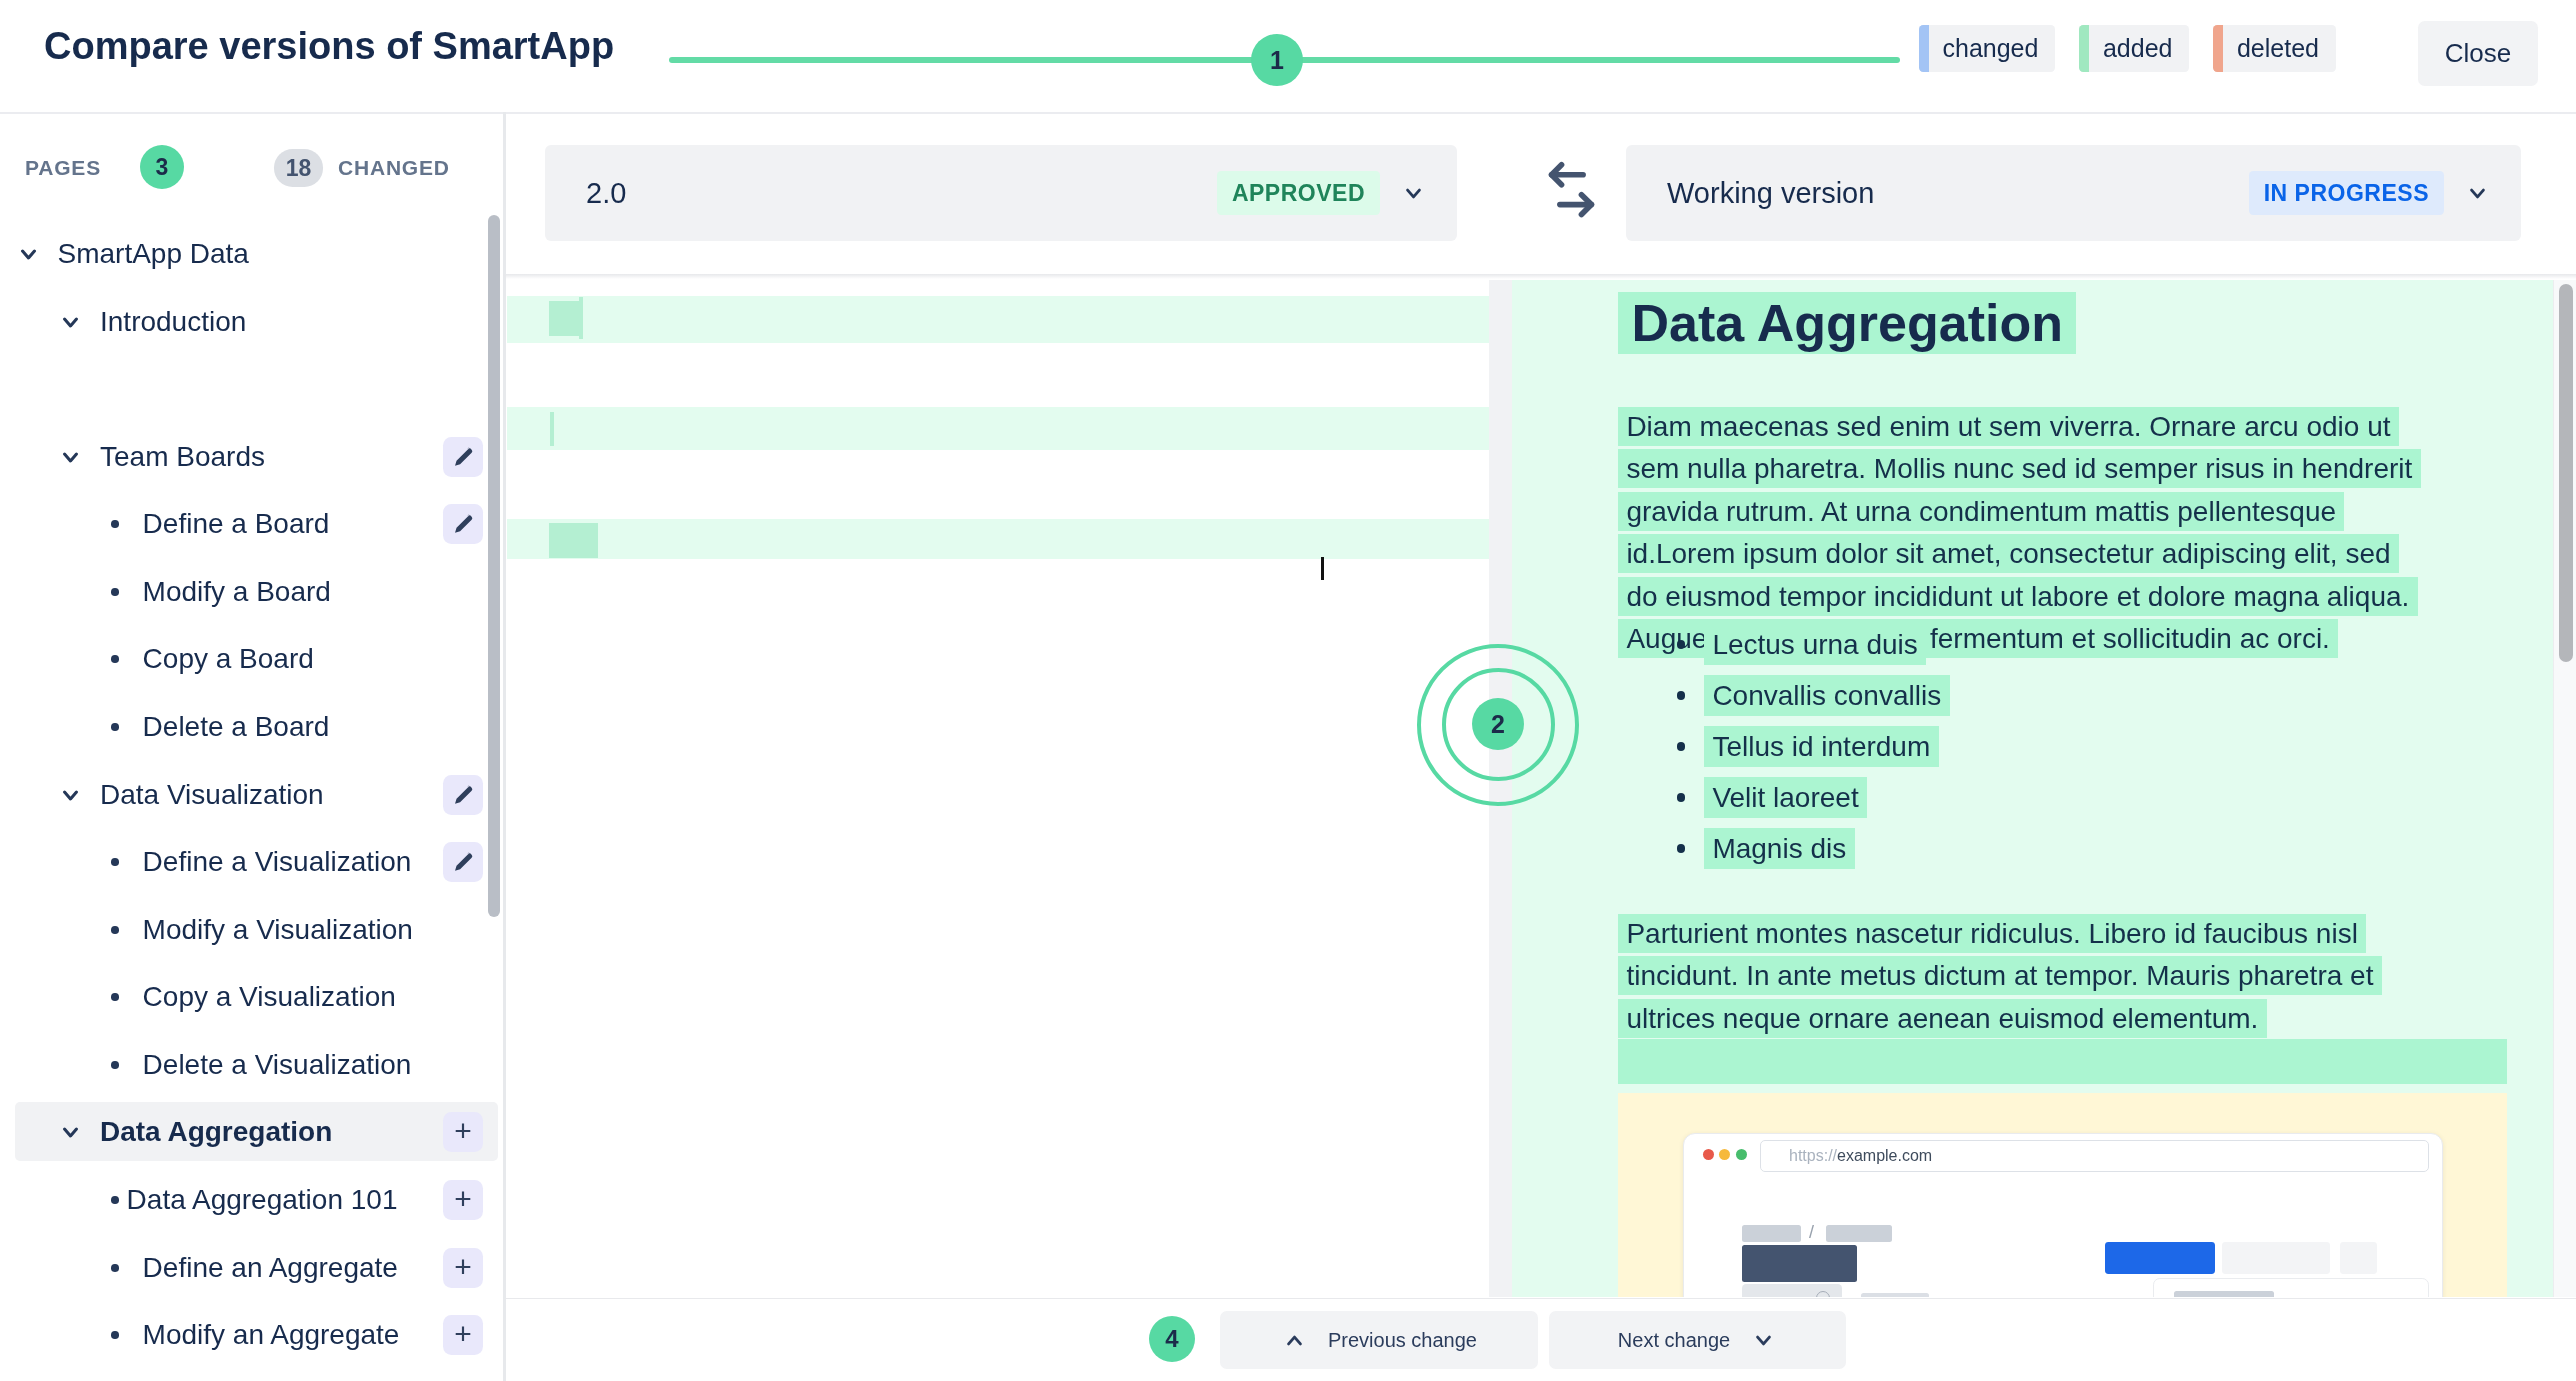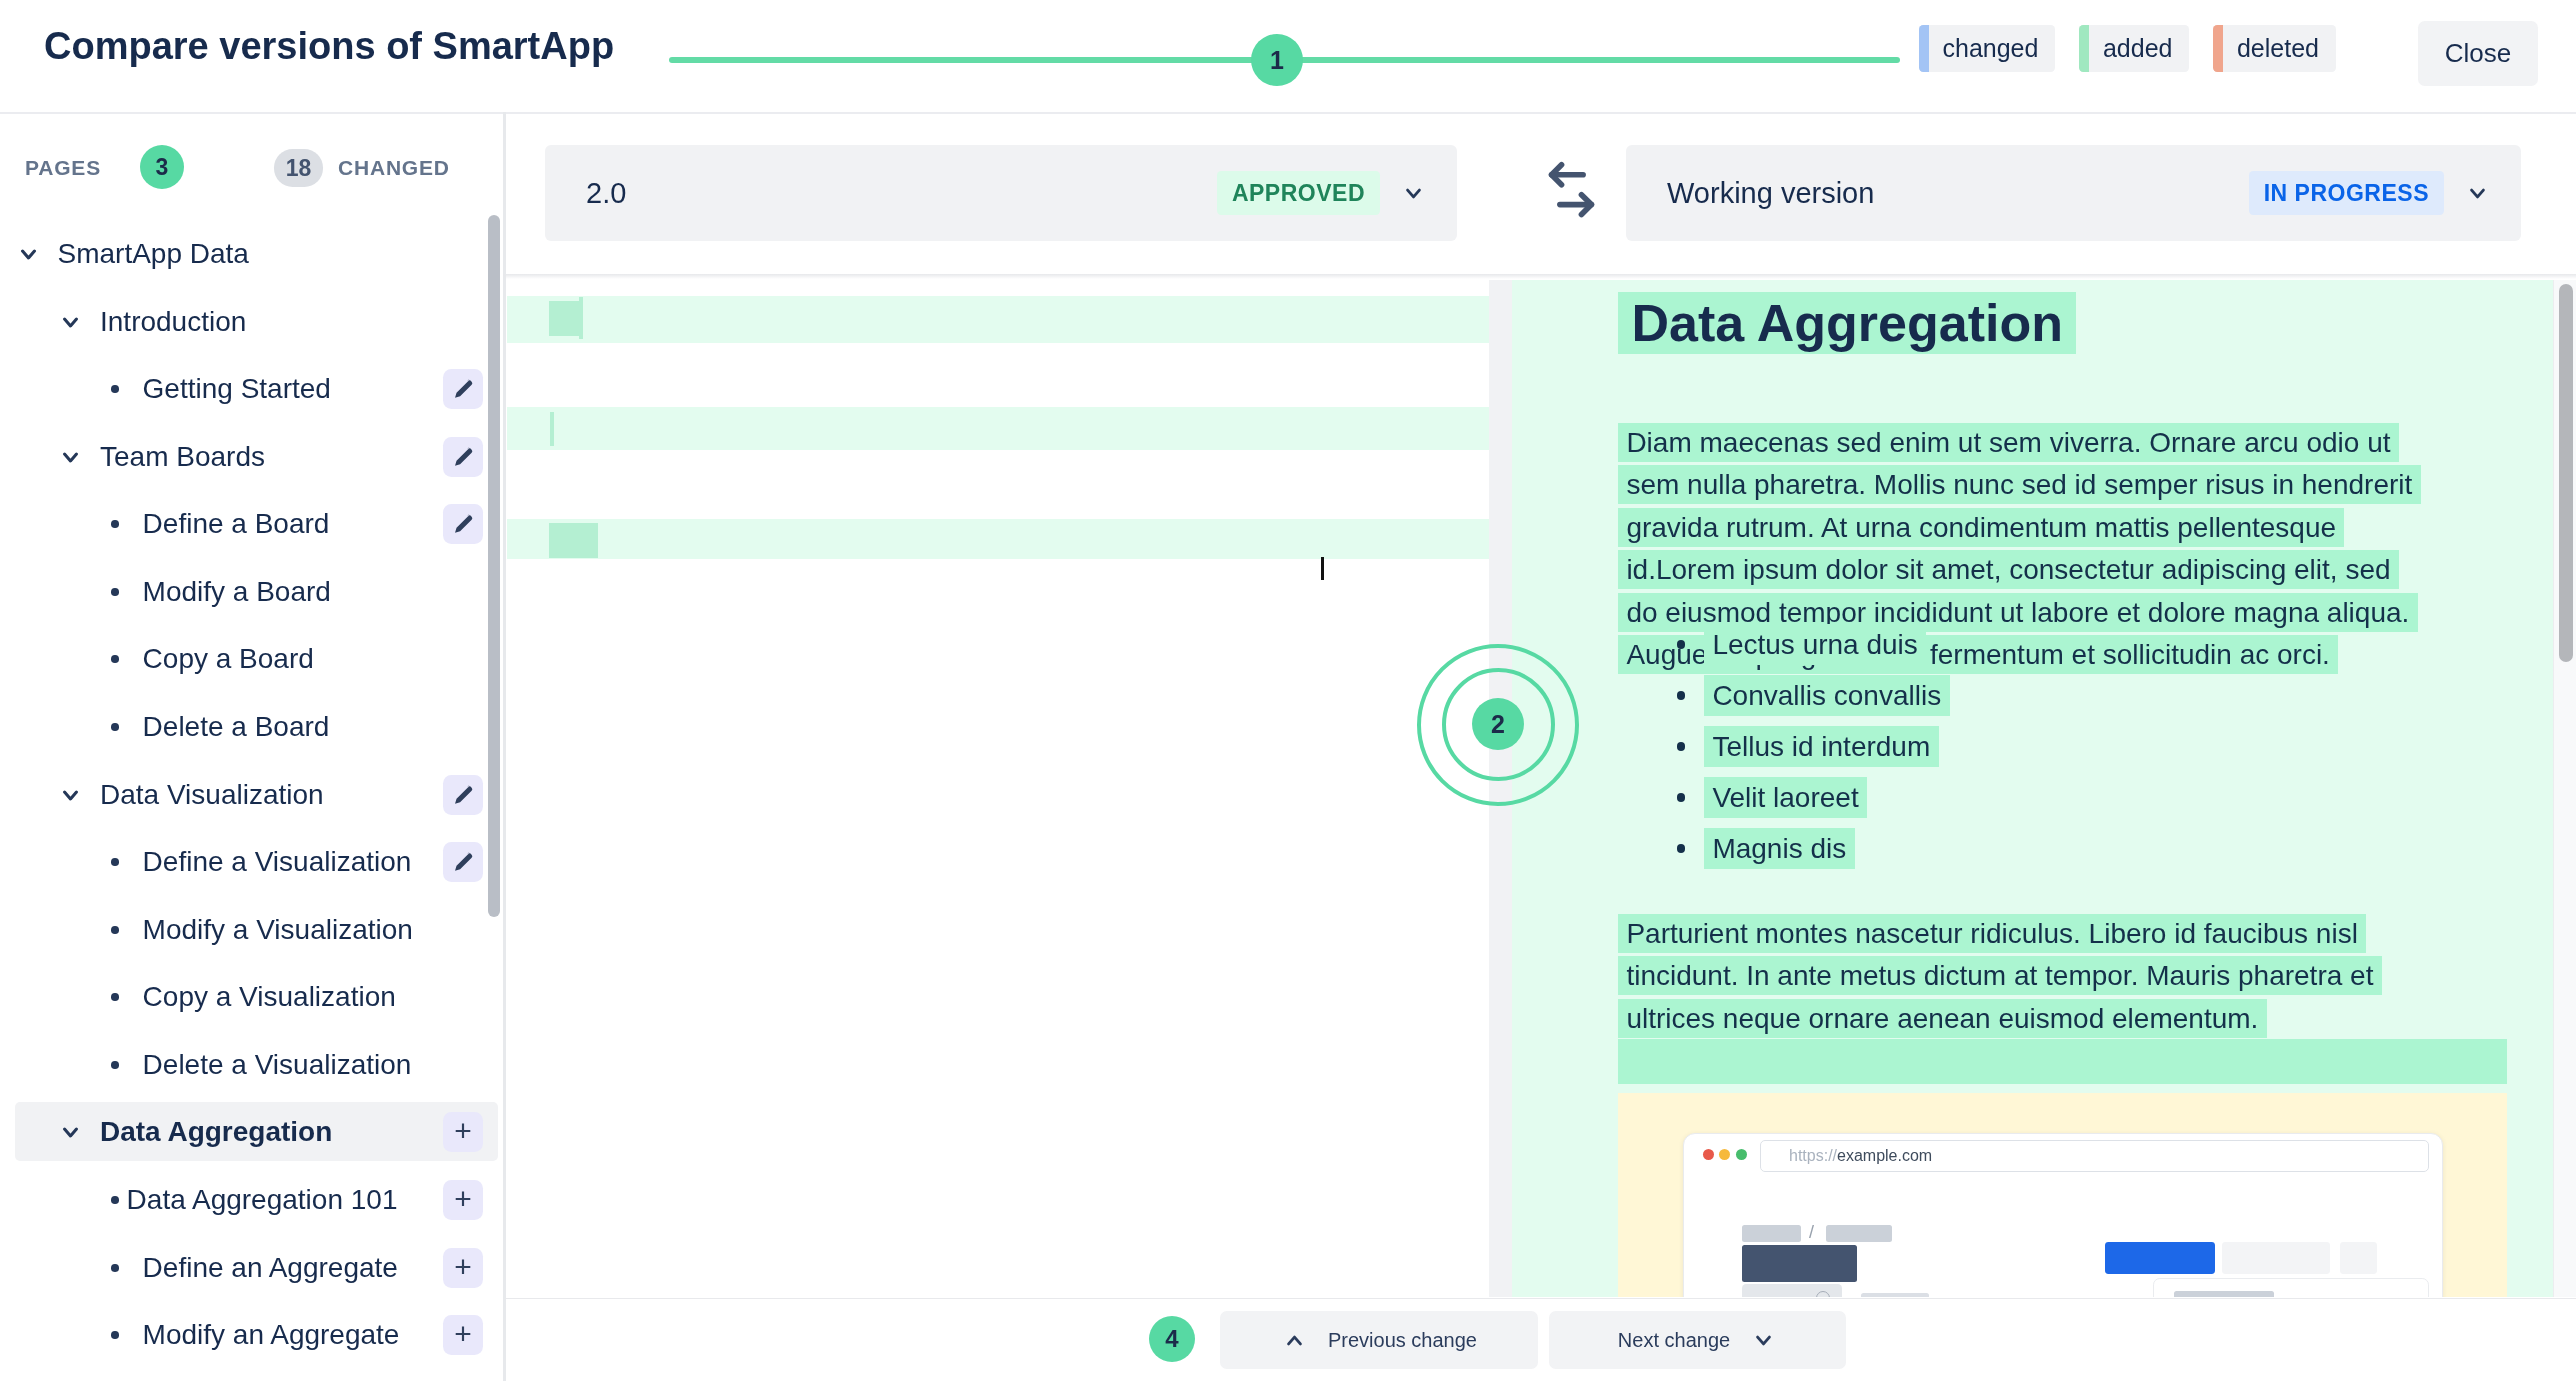--- a/index.html
+++ b/index.html
@@ -154,31 +154,20 @@
         <span class="tree-label" style="margin-left: 15px;">SmartApp Data</span>
       </div>
       <div class="tree-row" style="top: 68px;">
         <span class="tw" style="margin-left: 56px;">
           <svg class="chev" viewBox="0 0 34 34">
             <polyline points="10,13 17,21 24,13" fill="none" stroke="#253858" stroke-width="3.6" stroke-linecap="round" stroke-linejoin="round"></polyline>
           </svg>
         </span>
         <span class="tree-label" style="margin-left: 15px;">Introduction</span>
       </div>
-      <div class="tree-row" style="top: 135px;">
-        <span class="tw" style="margin-left: 111px; width: 7.6px;">
-          <span class="dot"></span>
-        </span>
-        <span class="tree-label" style="margin-left: 24px;">Getting Started</span>
-        <div class="action-chip">
-          <svg width="22" height="22" viewBox="0 0 16 16">
-            <path d="M11.1 1.7a1.5 1.5 0 0 1 2.1 0l1.1 1.1a1.5 1.5 0 0 1 0 2.1l-8.4 8.4-3.7 1.1 1.1-3.7 8.4-8.4 1.4-.6z" fill="#2F3F5C"></path>
-          </svg>
-        </div>
-      </div>
       <div class="tree-row" style="top: 203px;">
         <span class="tw" style="margin-left: 56px;">
           <svg class="chev" viewBox="0 0 34 34">
             <polyline points="10,13 17,21 24,13" fill="none" stroke="#253858" stroke-width="3.6" stroke-linecap="round" stroke-linejoin="round"></polyline>
           </svg>
         </span>
         <span class="tree-label" style="margin-left: 15px;">Team Boards</span>
         <div class="action-chip">
           <svg width="22" height="22" viewBox="0 0 16 16">
             <path d="M11.1 1.7a1.5 1.5 0 0 1 2.1 0l1.1 1.1a1.5 1.5 0 0 1 0 2.1l-8.4 8.4-3.7 1.1 1.1-3.7 8.4-8.4 1.4-.6z" fill="#2F3F5C"></path>
@@ -333,21 +322,21 @@
   <div class="abs band" style="top:407px;height:43px;"></div>
   <div class="abs blockette" style="left:550px;top:412px;width:4.2px;height:34px;"></div>
   <div class="abs band" style="top:519px;height:40px;"></div>
   <div class="abs blockette" style="left:549px;top:523px;width:49px;height:35px;"></div>
   <div class="abs caret"></div>
 
   <div class="abs gutter"></div>
 
   <div class="abs rpane">
     <span class="rp rp-heading hl">Data Aggregation</span>
-    <div class="rp para" id="p1" style="top:143px;">
+    <div class="rp para" id="p1" style="top:127px;">
         <span class="line hl">Diam maecenas sed enim ut sem viverra. Ornare arcu odio ut</span>
         <span class="line hl">sem nulla pharetra. Mollis nunc sed id semper risus in hendrerit</span>
         <span class="line hl">gravida rutrum. At urna condimentum mattis pellentesque</span>
         <span class="line hl">id.Lorem ipsum dolor sit amet, consectetur adipiscing elit, sed</span>
         <span class="line hl">do eiusmod tempor incididunt ut labore et dolore magna aliqua.</span>
         <span class="line hl">Augue neque gravida in fermentum et sollicitudin ac orci.</span>
       </div>
     <div class="rp blist" id="bullets" style="top:339px;">
         <div class="bullet-row">
           <span class="bdot"></span>

